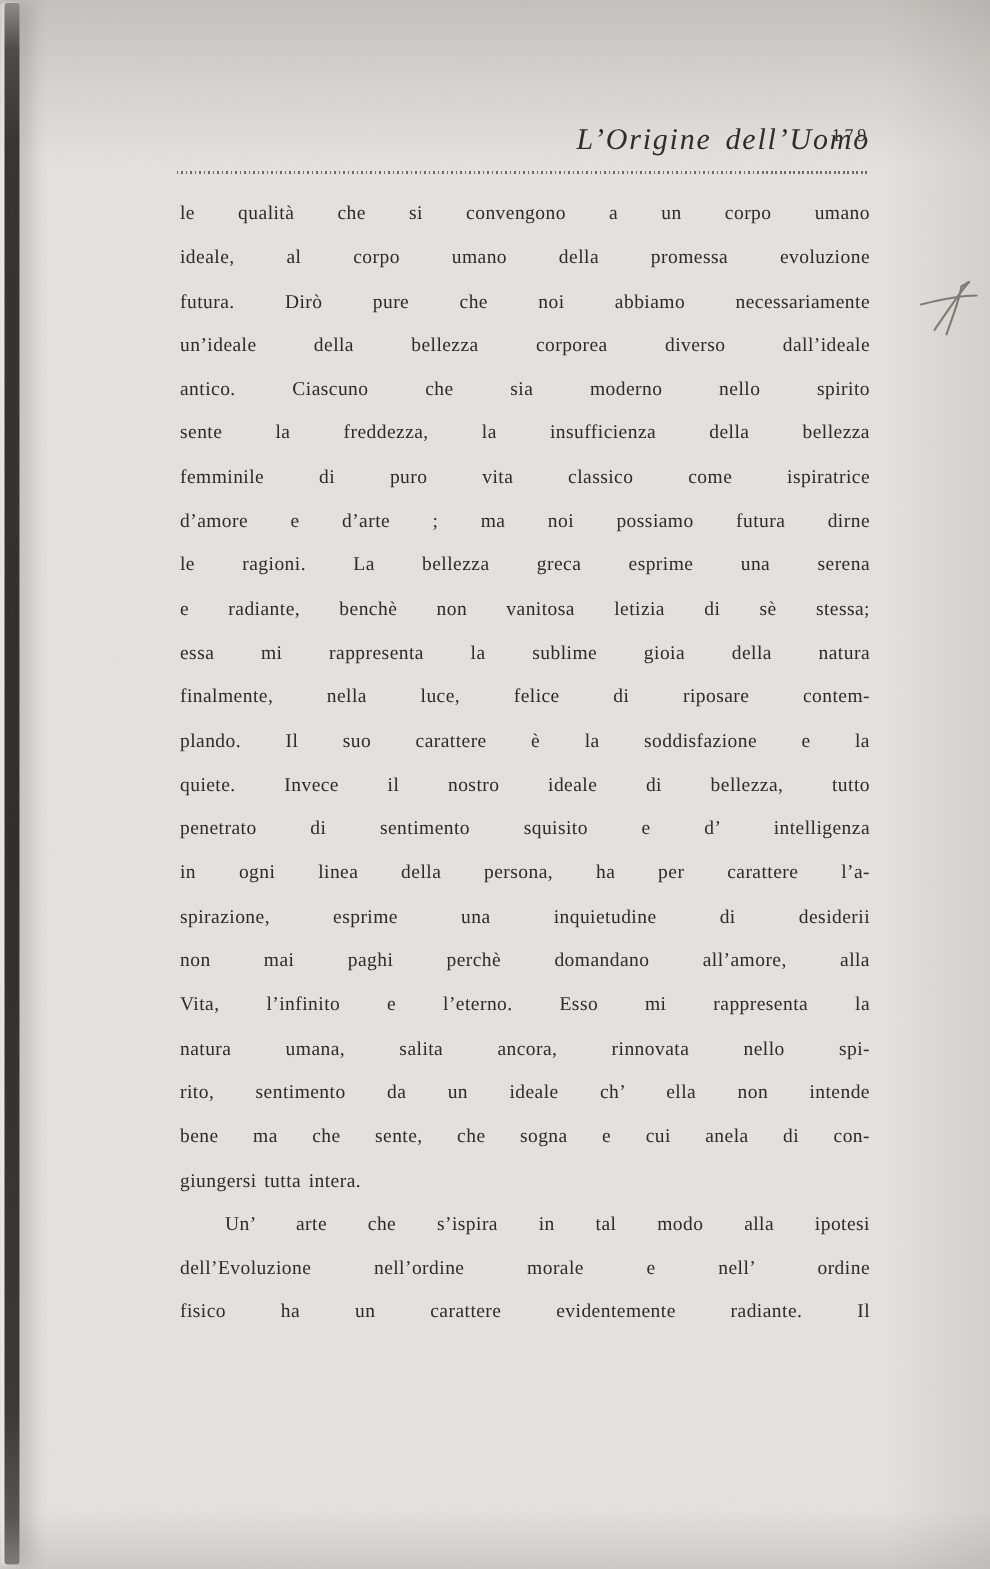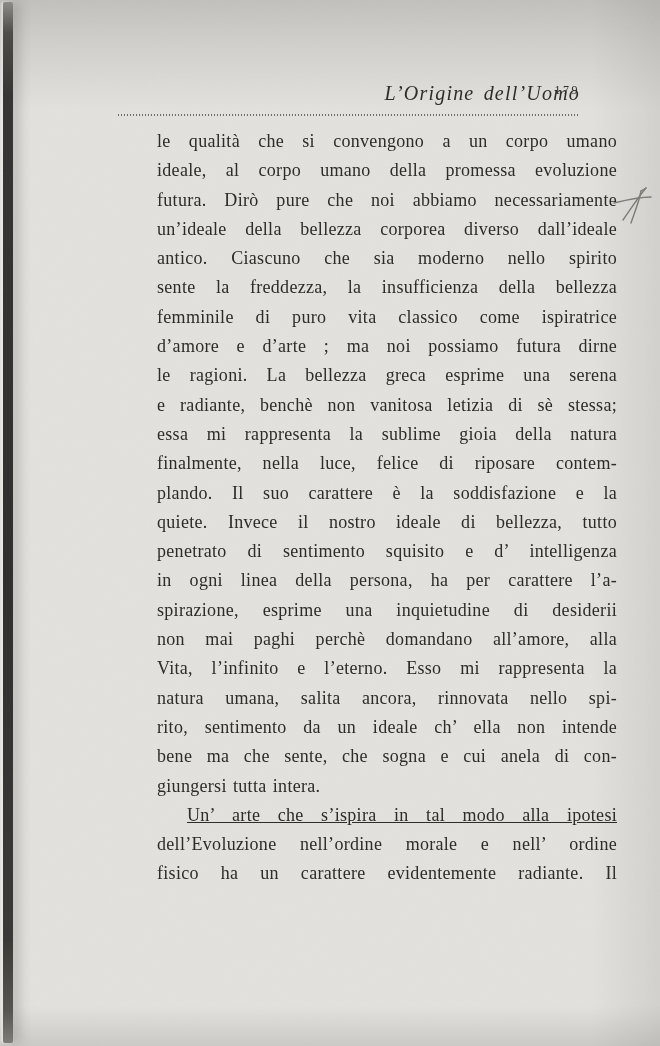--- a/index.html
+++ b/index.html
@@ -56,33 +56,32 @@
   .dotted-rule {
     position: absolute; left: 118px; top: 114px; width: 460px; height: 2px;
     background: repeating-linear-gradient(90deg,
       #57554f 0px, #57554f 1px, rgba(0,0,0,0) 1px, rgba(0,0,0,0) 3px);
     opacity: 0.85;
   }
   
   .body-block {
     position: absolute; left: 120px; top: 127px; width: 460px;
     color: #2a2926;
-    font-size: 18px;
+    font-size: 13px;
     letter-spacing: 0.3px;
     word-spacing: 1.5px;
-    margin-left: 37px;
   }
   .line {
     height: 29.3px;
     line-height: 29.3px;
     text-align: justify;
     text-align-last: justify;
   }
   .line.short { text-align-last: left; }
-  .line.indent { text-indent: 30px; text-decoration: underline; }
+  .line.indent { text-indent: 30px; }
   
   .margin-mark {
     position: absolute; left: 606px; top: 178px;
   }
   
   .texture {
     position: absolute; left: 0; top: 0; width: 660px; height: 1046px;
     pointer-events: none;
     opacity: 0.5;
   }

